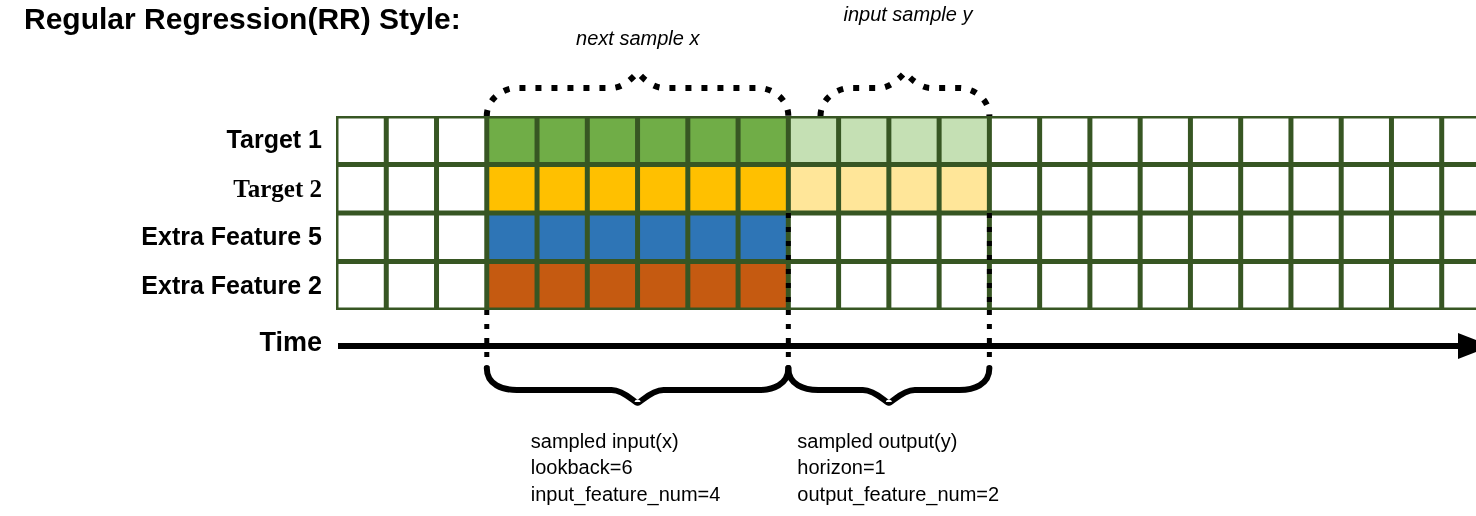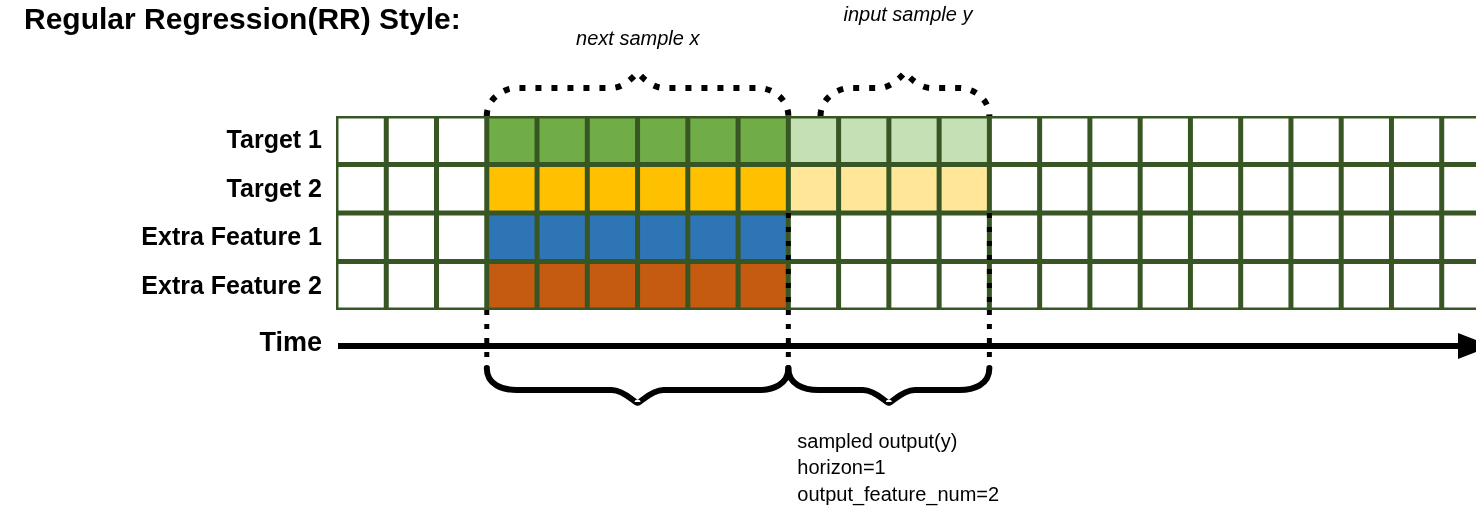--- a/index.html
+++ b/index.html
@@ -43,22 +43,22 @@
 </style>
 </head>
 <body>
 
 <div id="stage">
 
   <div class="title">Regular Regression(RR) Style:</div>
 
   <div id="labels-col">
       <div class="row-label" style="top: 127.25px;">Target 1</div>
-      <div class="row-label" style="top: 175.75px;">Target 2</div>
-      <div class="row-label" style="top: 224.25px;">Extra Feature 1</div>
+      <div class="row-label" style="top: 175.75px; font-family: Liberation Serif, serif;">Target 2</div>
+      <div class="row-label" style="top: 224.25px;">Extra Feature 5</div>
       <div class="row-label" style="top: 272.75px;">Extra Feature 2</div>
     </div>
 
   <div class="time-label">Time</div>
 
   <svg id="svg-layer" viewBox="0 0 1476 516">
     <g id="grid-group">
         <rect x="320" y="116" width="1155.98" height="194" fill="#375623"></rect>
         <rect x="322.5" y="118.5" width="45.26" height="43.5" fill="#FFFFFF"></rect>
         <rect x="372.76" y="118.5" width="45.26" height="43.5" fill="#FFFFFF"></rect>
@@ -188,20 +188,25 @@
              C876.9431999999999 88, 888.9431999999999 71.85, 888.9431999999999 72.6
              C888.9431999999999 71.85, 900.9431999999999 88, 914.9431999999999 88
              L943.38 88
              C957.38 88, 973.38 99, 973.38 116" fill="none" stroke="#000000" stroke-width="6" stroke-linecap="butt" stroke-dasharray="6 10"></path>
       </g>
   </svg>
 
   <div class="brace-label" id="tb0" style="top: 3px; left: 560.06px; margin-top: 24px;">next sample x</div>
   <div class="brace-label" id="tb1" style="top: 3px; left: 827.443px;">input sample y</div>
 
+  <div class="caption" id="cap0" style="top: 428px; left: 514.78px;">
+    <span class="ln">sampled input(x)</span>
+    <span class="ln">lookback=6</span>
+    <span class="ln">input_feature_num=4</span>
+  </div>
 
   <div class="caption" id="cap1" style="top: 428px; left: 781.34px;">
     <span class="ln">sampled output(y)</span>
     <span class="ln">horizon=1</span>
     <span class="ln">output_feature_num=2</span>
   </div>
 
 </div>
 
 </body></html>

